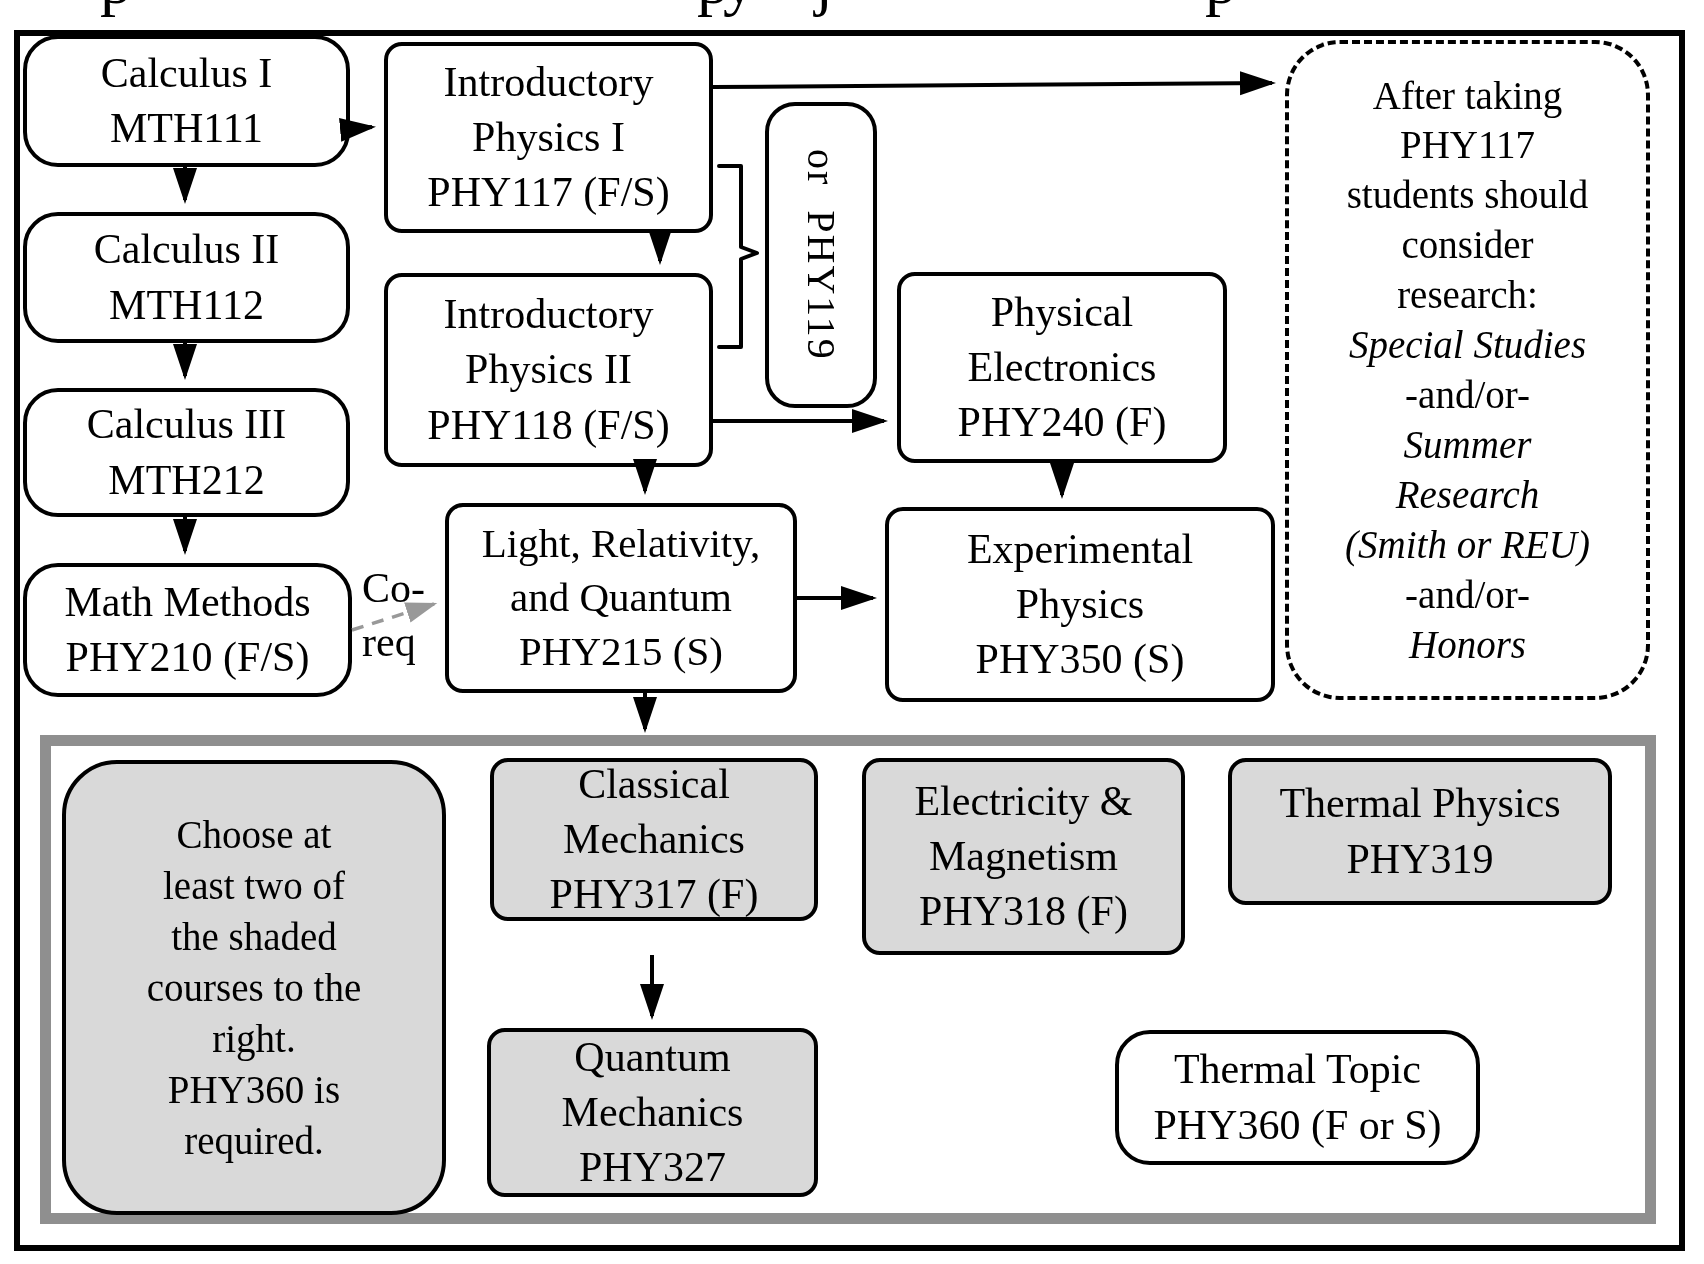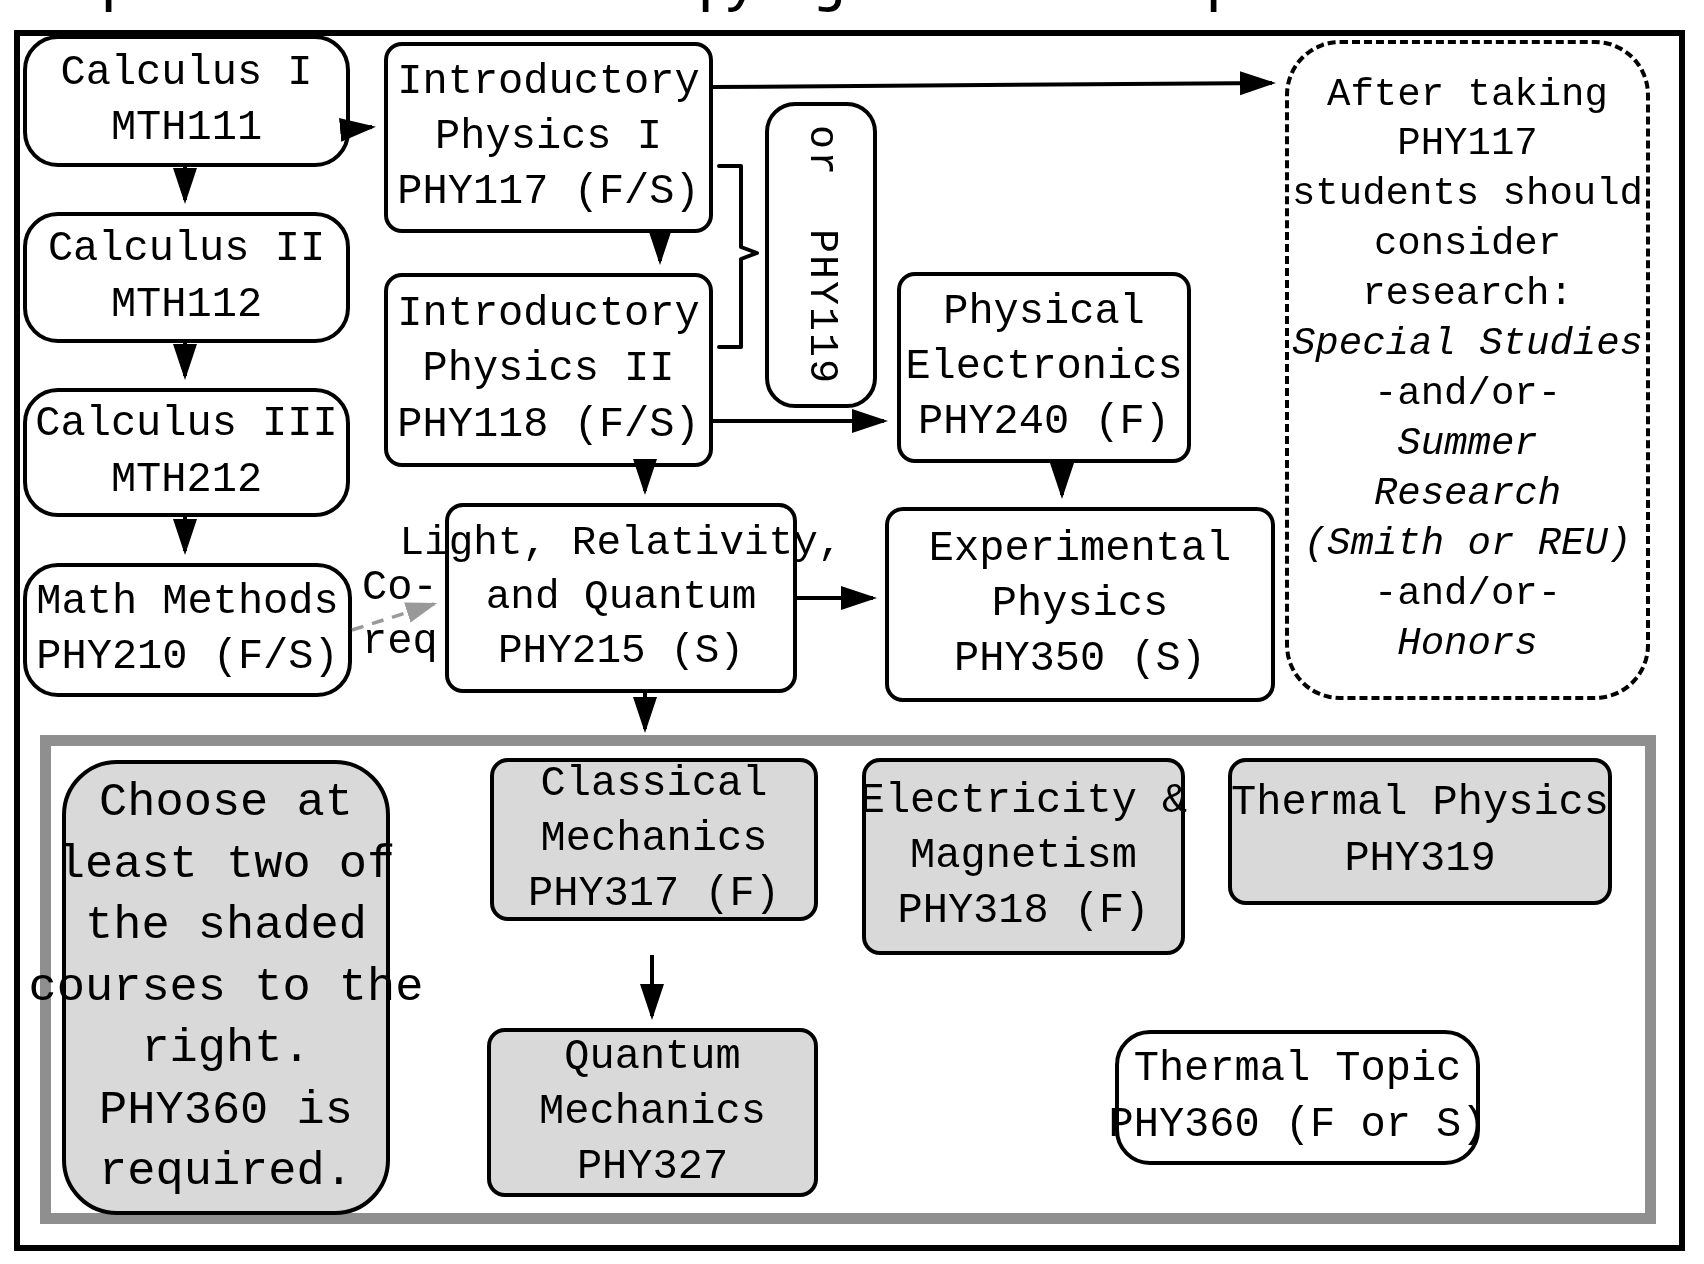--- a/index.html
+++ b/index.html
@@ -1,17 +1,17 @@
 <!DOCTYPE html>
 <html><head>
 <meta charset="utf-8">
 <style>
   html,body{margin:0;padding:0;background:#fff;}
   #stage{position:relative;width:1704px;height:1264px;background:#fff;overflow:hidden;
-         font-family:Liberation Mono, monospace;color:#000;}
+         font-family:Liberation Serif, serif;color:#000;}
   
   #topclip{position:absolute;left:0;top:0;width:1704px;height:27px;overflow:hidden;}
   #topclip span{position:absolute;top:-50px;font-size:64px;line-height:64px;}
   
   #pageborder{position:absolute;left:14px;top:30px;width:1671px;height:1221px;
               border:6px solid #000;box-sizing:border-box;}
   
   .bx{position:absolute;box-sizing:border-box;background:#fff;border:4px solid #000;
       border-radius:18px;display:flex;flex-direction:column;justify-content:center;
       align-items:center;text-align:center;font-size:42px;line-height:1.31;}
@@ -76,21 +76,21 @@
   <div class="bx" style="left:384px;top:273px;width:329px;height:194px">
     <span>Introductory</span>
     <span>Physics II</span>
     <span>PHY118 (F/S)</span>
   </div>
 
   <div id="phy119" class="bx" style="left:765px;top:102px;width:112px;height:306px;border-radius:30px;font-size:40px">
     <span>or  PHY119</span>
   </div>
 
-  <div class="bx" style="left:897px;top:272px;width:294px;height:191px">
+  <div class="bx" style="left:897px;top:272px;width:330px;height:191px">
     <span>Physical</span>
     <span>Electronics</span>
     <span>PHY240 (F)</span>
   </div>
   <div class="bx" style="left:445px;top:503px;width:352px;height:190px;font-size:41px">
     <span>Light, Relativity,</span>
     <span>and Quantum</span>
     <span>PHY215 (S)</span>
   </div>
   <div class="bx" style="left:885px;top:507px;width:390px;height:195px">
@@ -112,21 +112,21 @@
     <span class="it">(Smith or REU)</span>
     <span>-and/or-</span>
     <span class="it">Honors</span>
   </div>
 
   <div class="lbl" style="left:362px;top:562px">
     <span style="display:block">Co-</span>
     <span style="display:block">req</span>
   </div>
 
-  <div class="bx shaded r55" style="left:62px;top:760px;width:328px;height:455px;font-size:47px">
+  <div class="bx shaded r55" style="left:62px;top:760px;width:384px;height:455px;font-size:39px">
     <span>Choose at</span>
     <span>least two of</span>
     <span>the shaded</span>
     <span>courses to the</span>
     <span>right.</span>
     <span>PHY360 is</span>
     <span>required.</span>
   </div>
 
   <div class="bx shaded" style="left:490px;top:758px;width:328px;height:163px">

